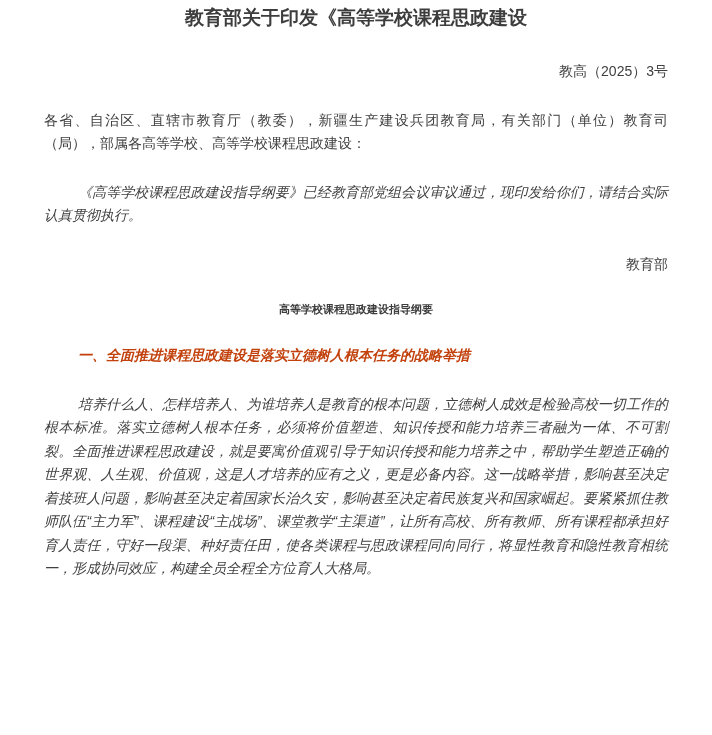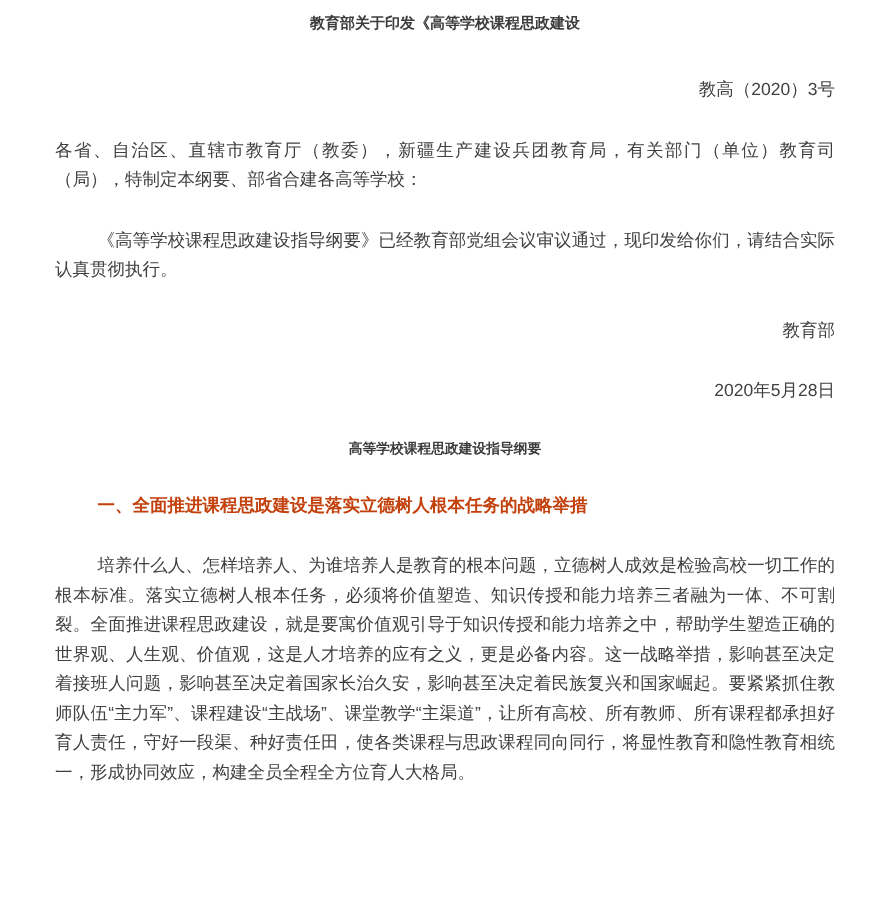--- a/index.html
+++ b/index.html
@@ -12,36 +12,37 @@
     height: 735px;
     overflow: hidden;
     font-family: "Liberation Sans", sans-serif;
     color: #404040;
   }
   .doc {
     padding: 6px 44px 20px 44px; 
     box-sizing: border-box;
   }
   .doc-title {
-    font-size: 12px;
+    font-size: 19px;
     font-weight: bold;
     text-align: center;
     line-height: 20px;
     color: #3d3d3d;
     margin-top: 2px;
   }
   p {
     font-size: 14px;
     line-height: 23.5px;
     text-align: justify;
     margin: 25px 0;
     color: #404040;
   }
   p.indent {
     text-indent: 34px;
+    font-style: italic;
   }
   p.right {
     text-align: right;
   }
   .doc-number {
     margin-top: 32px;
     margin-bottom: 24px;
   }
   .issuer-line {
   }
@@ -66,29 +67,28 @@
 </style>
 </head>
 <body>
 
 <div class="doc">
 
   <div class="doc-title">
     <div>教育部关于印发《高等学校课程思政建设</div>
   </div>
 
-  <p class="right doc-number">教高（2020）3号</p>
+  <p class="right doc-number">教高（2025）3号</p>
 
-  <p>各省、自治区、直辖市教育厅（教委），新疆生产建设兵团教育局，有关部门（单位）教育司（局），特制定本纲要、部省合建各高等学校：</p>
+  <p>各省、自治区、直辖市教育厅（教委），新疆生产建设兵团教育局，有关部门（单位）教育司（局），部属各高等学校、高等学校课程思政建设：</p>
 
   <p class="indent">《高等学校课程思政建设指导纲要》已经教育部党组会议审议通过，现印发给你们，请结合实际认真贯彻执行。</p>
 
   <p class="right issuer-line">教育部</p>
 
-  <p class="right date-line">2020年5月28日</p>
 
   <div class="outline-title">高等学校课程思政建设指导纲要</div>
 
 
   <p class="indent section-heading">一、全面推进课程思政建设是落实立德树人根本任务的战略举措</p>
 
   <p class="indent last">培养什么人、怎样培养人、为谁培养人是教育的根本问题，立德树人成效是检验高校一切工作的根本标准。落实立德树人根本任务，必须将价值塑造、知识传授和能力培养三者融为一体、不可割裂。全面推进课程思政建设，就是要寓价值观引导于知识传授和能力培养之中，帮助学生塑造正确的世界观、人生观、价值观，这是人才培养的应有之义，更是必备内容。这一战略举措，影响甚至决定着接班人问题，影响甚至决定着国家长治久安，影响甚至决定着民族复兴和国家崛起。要紧紧抓住教师队伍“主力军”、课程建设“主战场”、课堂教学“主渠道”，让所有高校、所有教师、所有课程都承担好育人责任，守好一段渠、种好责任田，使各类课程与思政课程同向同行，将显性教育和隐性教育相统一，形成协同效应，构建全员全程全方位育人大格局。</p>
 
 </div>
 

